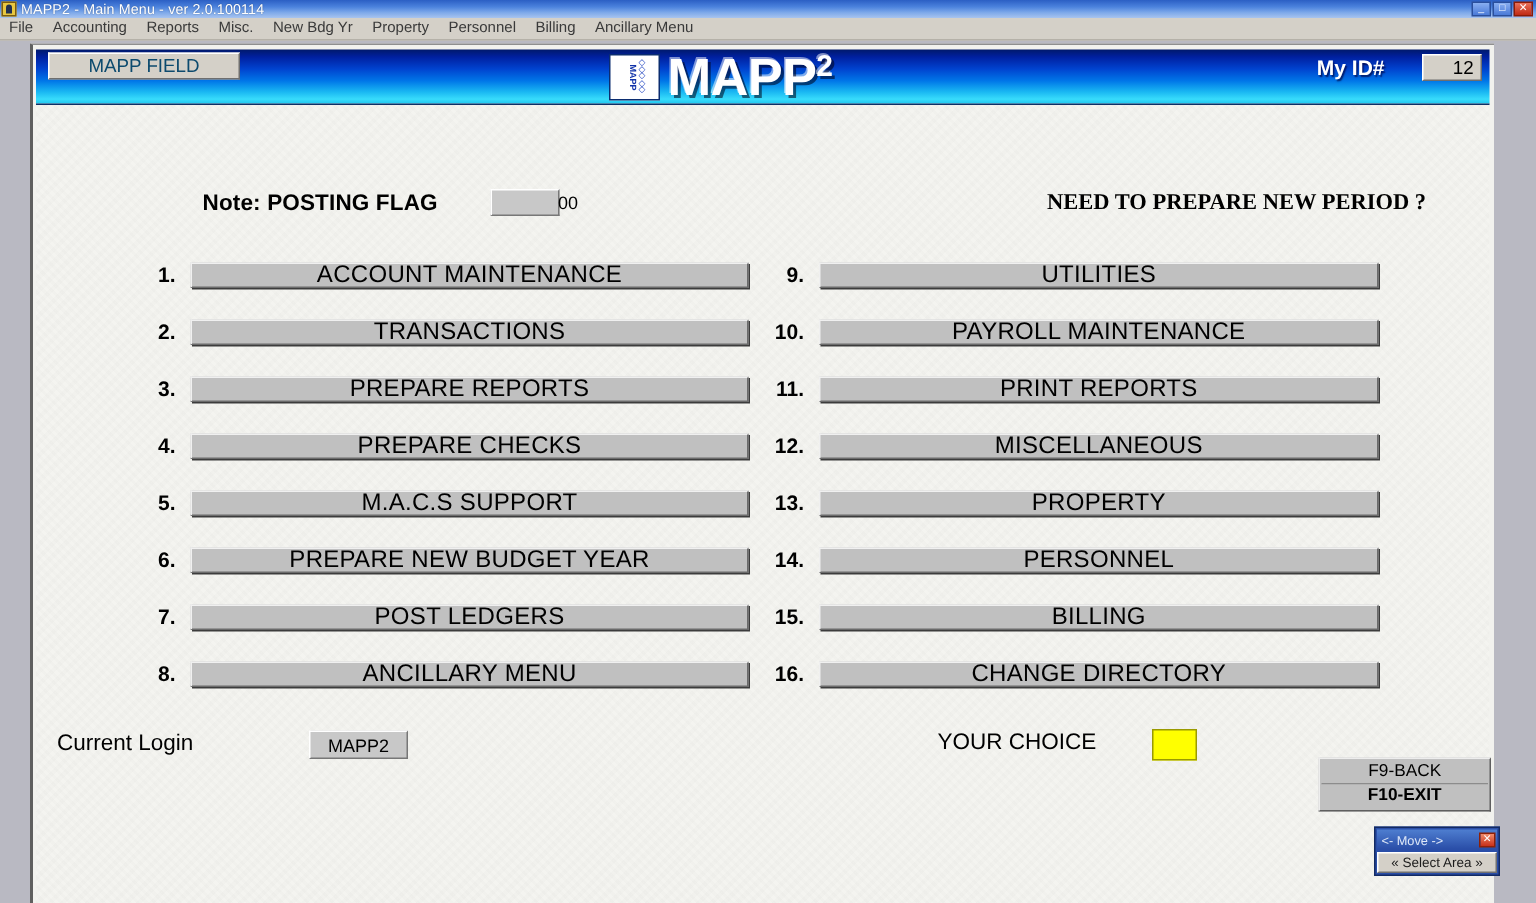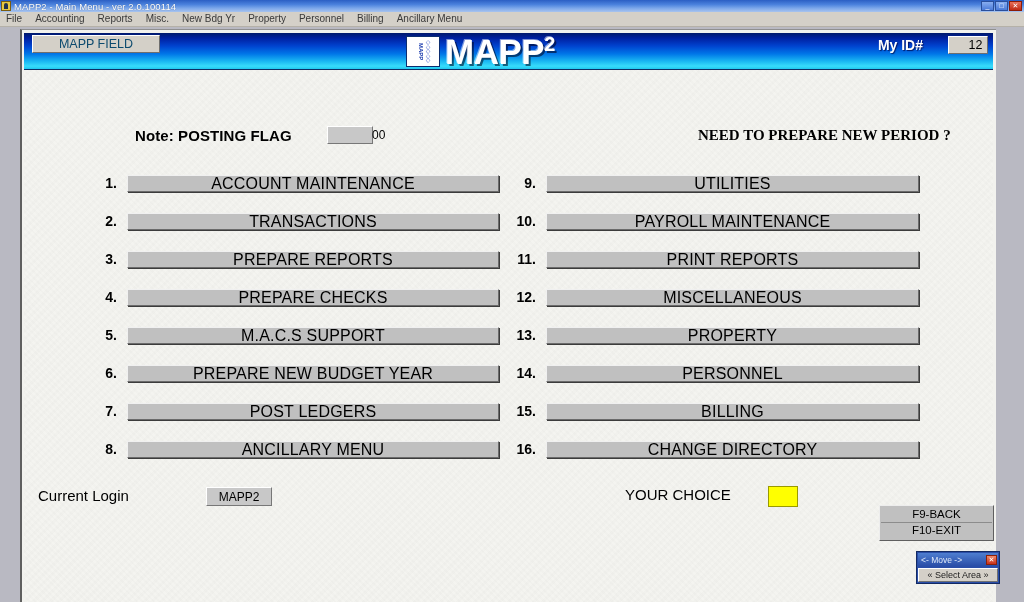--- a/index.html
+++ b/index.html
@@ -341,21 +341,21 @@
   .fkey {
     height: 16px;
     background: #c0c0c0;
     border-bottom: 1px solid #8c8c8c;
     font-size: 11.5px;
     color: #000;
     text-align: center;
     line-height: 15px;
     cursor: pointer;
   }
-  .fkey:last-child { border-bottom: none; }
+  .fkey:last-child { border-bottom: none; font-weight: bold; }
 
   
   .move-widget {
     position: absolute;
     left: 916px; top: 551px;
     width: 84px;
     background: #2a4ea8;
     border: 1px solid #132a63;
     padding: 1px;
     z-index: 50;

